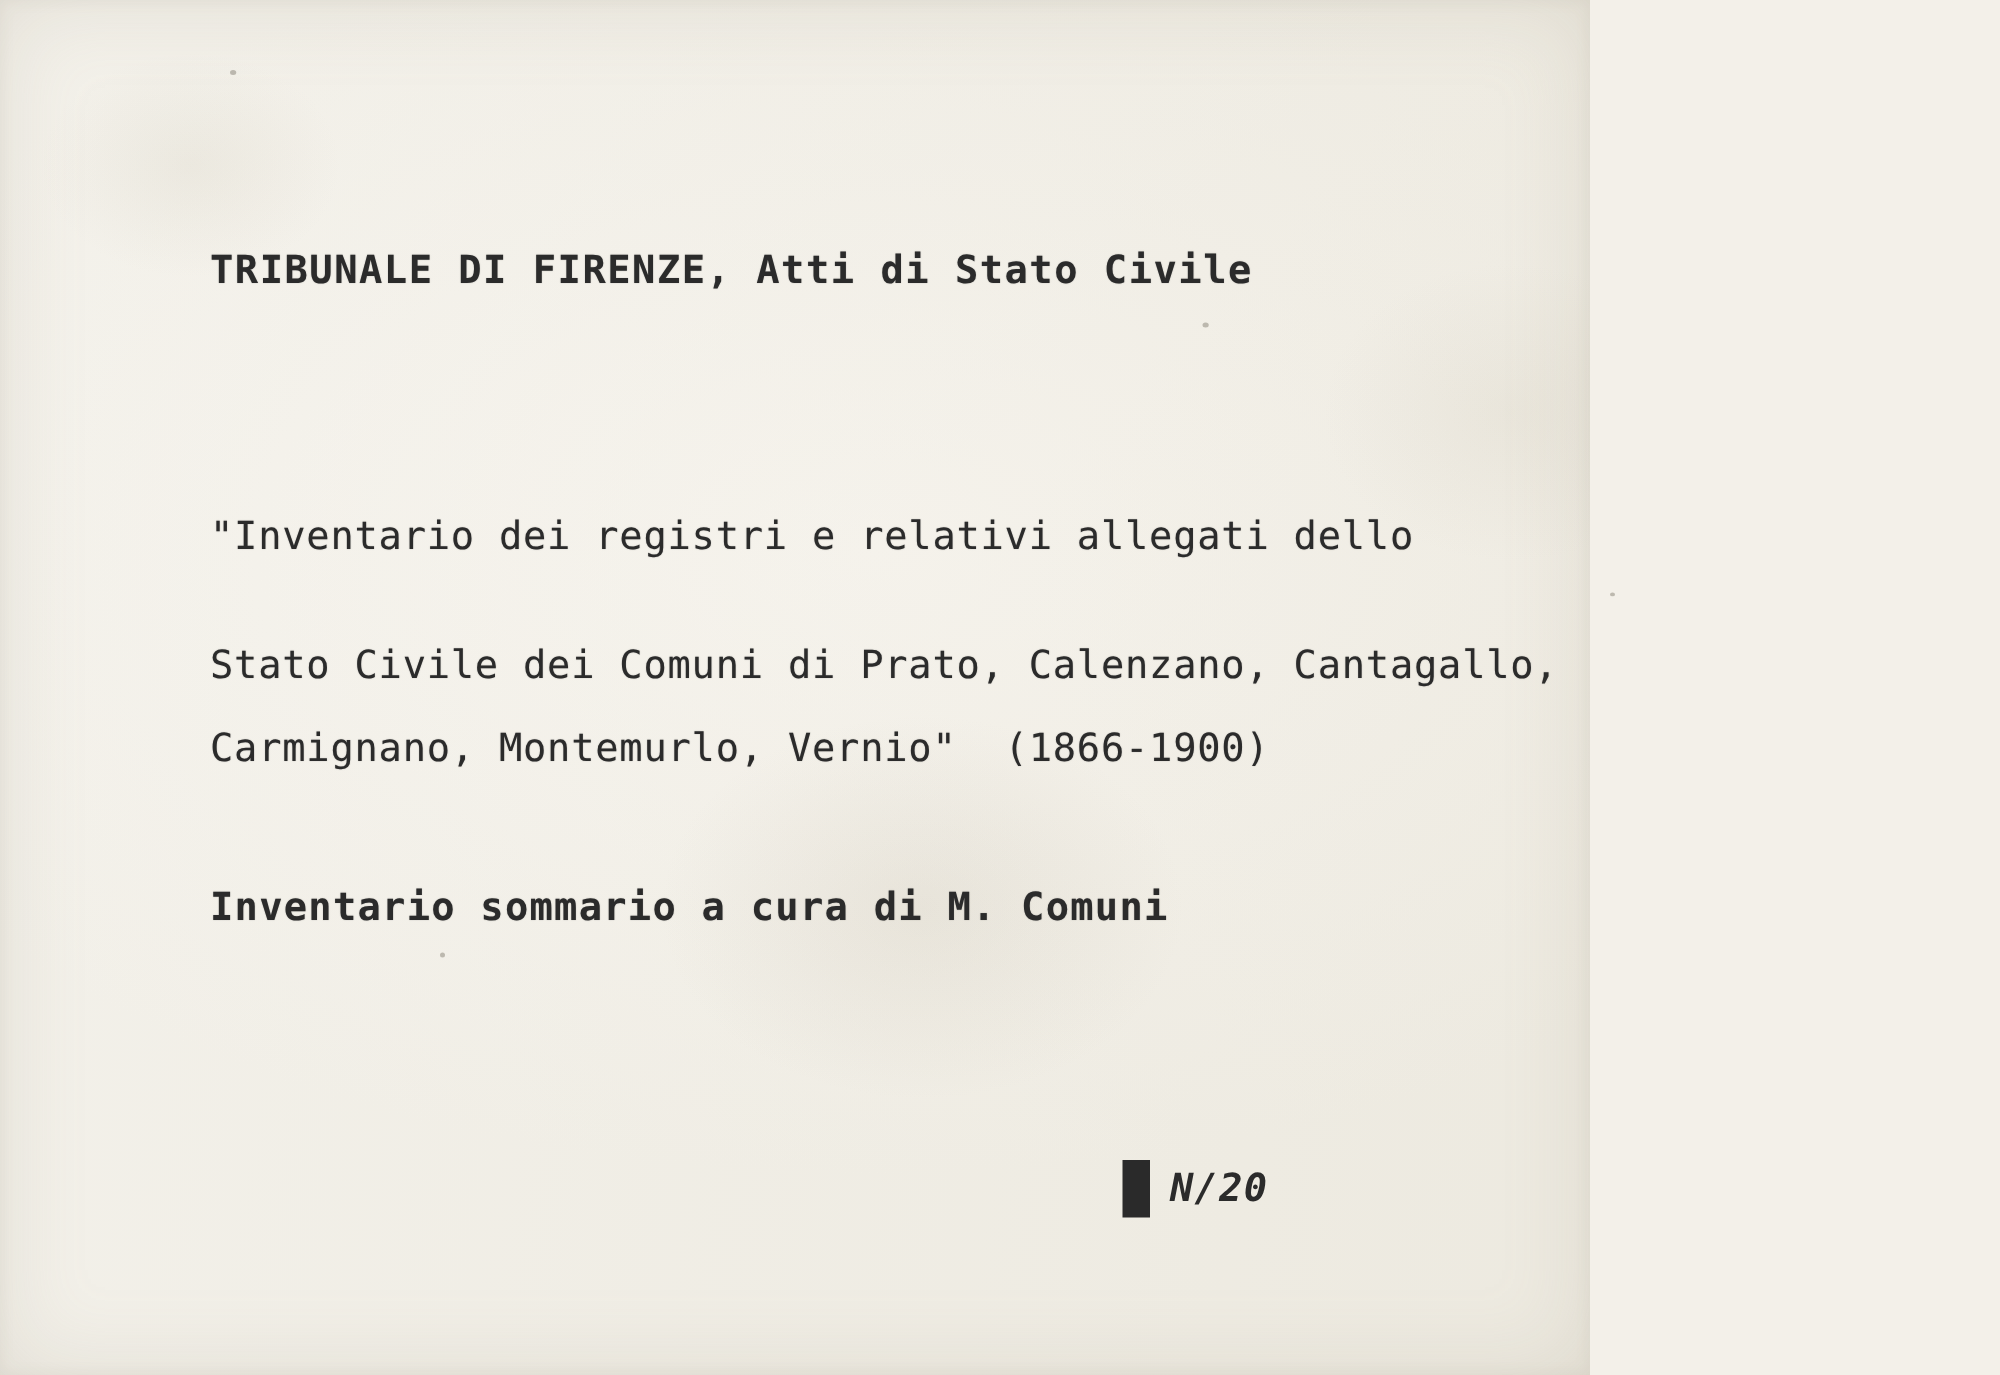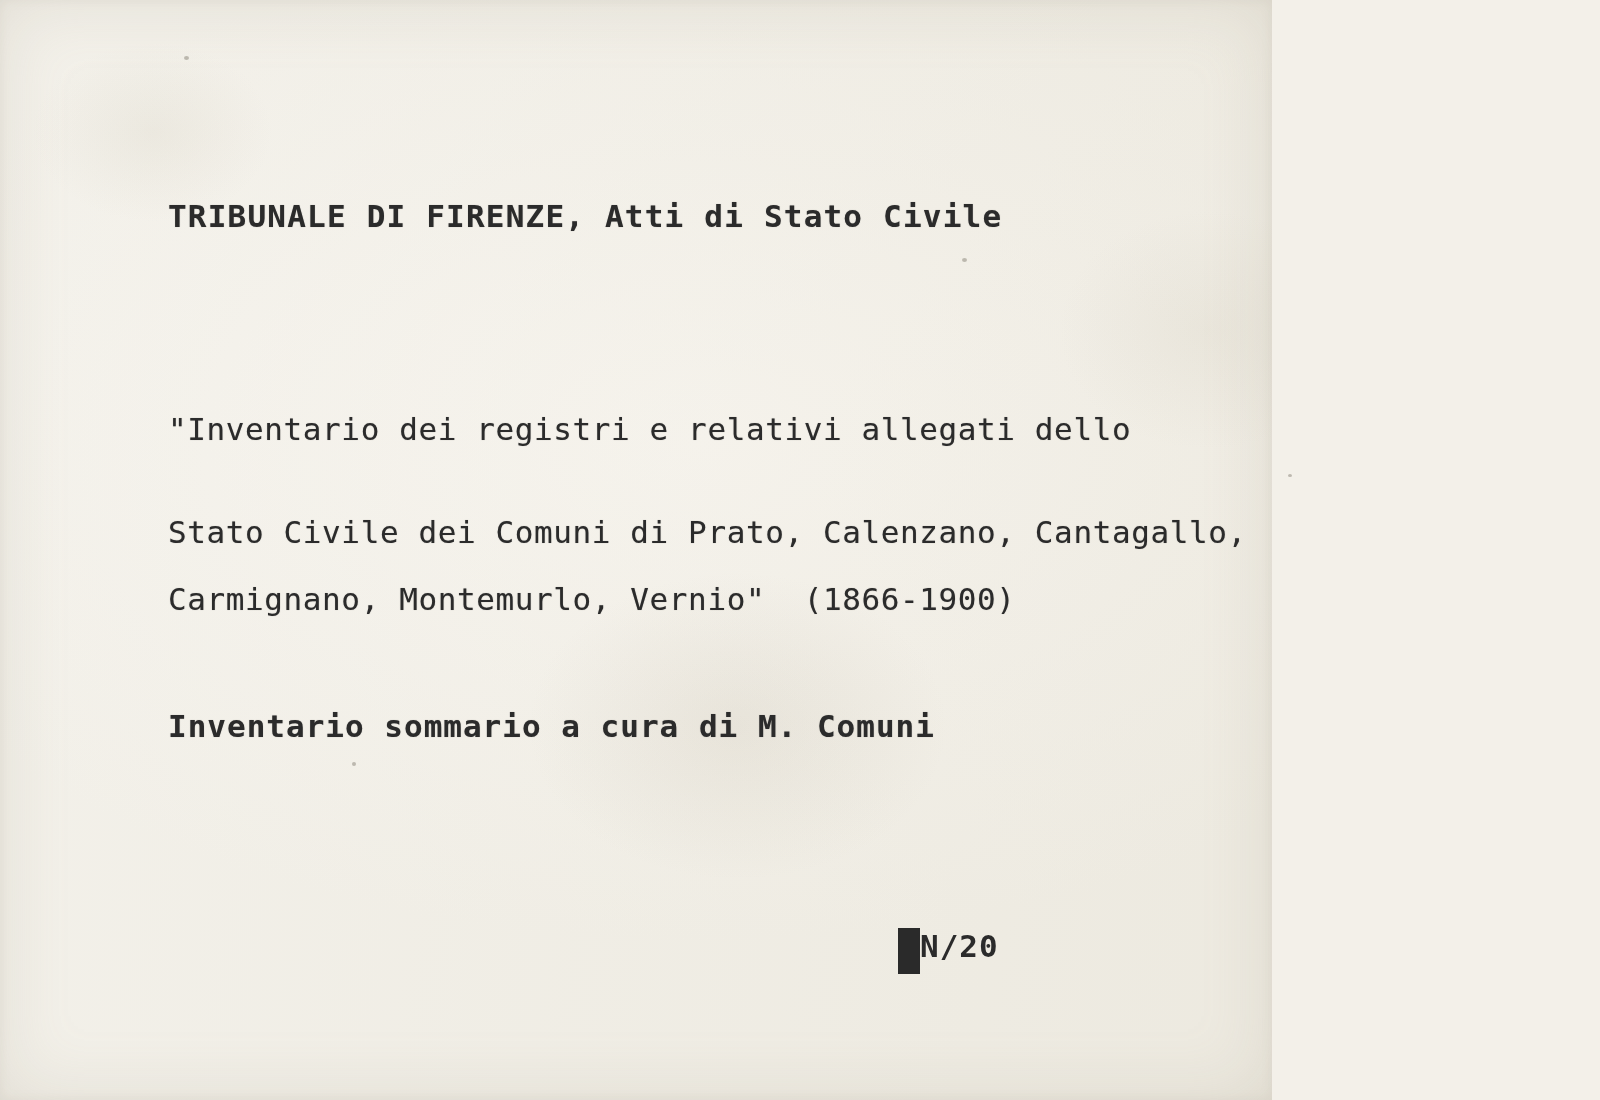--- a/index.html
+++ b/index.html
@@ -64,20 +64,23 @@
   }
   .l1 { top: 411px; }
   .l2 { top: 496px; margin-top: 18px; }
   .l3 { top: 581px; }
   .l4 { top: 708px; font-weight: bold; letter-spacing: 1.0px; }
   .shelfmark {
     position: absolute;
     left: 898px;
     top: 928px;
     display: flex;
+    align-items: center;
+    gap: 16px;
+    font-style: italic;
   }
   .shelf-block {
     width: 22px;
     height: 46px;
     background: #2a2a2a;
     display: inline-block;
   }
   .shelf-label {
     font-size: 31px;
     color: #2b2b2b;

